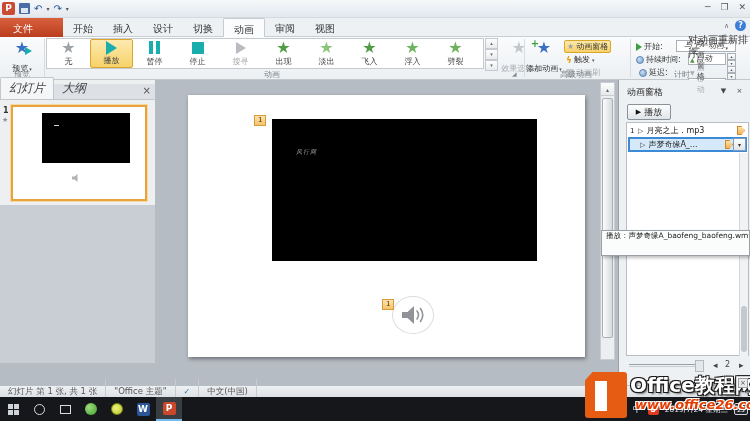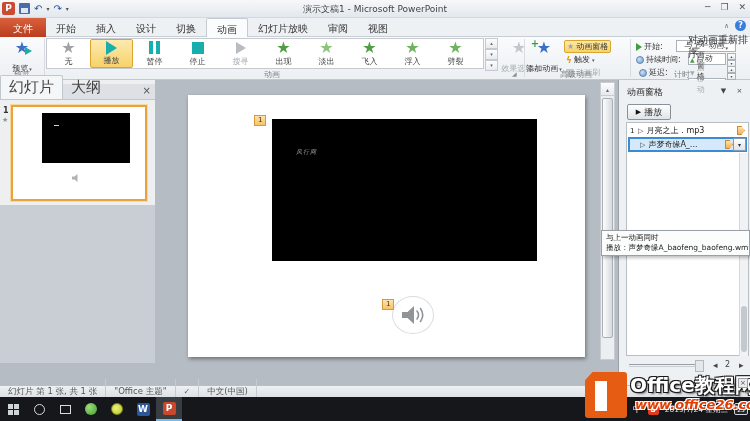--- a/index.html
+++ b/index.html
@@ -17,21 +17,21 @@
   .qbtn { font-size:10px; color:#2b579a; line-height:12px; }
   .qdd { font-size:6px; color:#555; }
   #window-title { left:0; top:3px; width:750px; text-align:center; font-size:9px; color:#444; }
   .winbtns { position:absolute; right:4px; top:2px; display:flex; gap:10px; color:#555; font-size:9px; }
   .winbtns span { cursor:default; }
 
   
   #tabrow { left:0; top:18px; width:750px; height:19px; background:#eef1f4; border-bottom:1px solid #c9ced4; }
   .tabs { position:absolute; left:0; top:0; display:flex; height:19px; align-items:stretch; }
   .tab { padding:4px 10px 0 10px; font-size:10px; color:#333; }
-  .tab.file { background:linear-gradient(#d9603d,#b93d1e); color:#fff; padding:4px 13px 0 13px; }
+  .tab.file { background:linear-gradient(#d9603d,#b93d1e); color:#fff; padding:4px 30px 0 13px; }
   .tab.active { background:#fbfcfd; border:1px solid #c6cbd1; border-bottom:none; border-radius:2px 2px 0 0; }
   .tabrow-right { position:absolute; right:4px; top:2px; display:flex; gap:6px; align-items:center; }
   .collapse-g { font-size:7px; color:#6a7077; }
   .helpbtn { width:11px; height:11px; border-radius:50%; background:#3b7dd8; color:#fff; font-size:8px; font-weight:bold; text-align:center; line-height:11px; }
 
   
   #ribbon { left:0; top:37px; width:750px; height:43px; background:linear-gradient(#fafbfc,#ecf0f3); border-bottom:1px solid #c3c8cd; }
   .gsep { position:absolute; top:2px; bottom:2px; width:1px; background:#d8dbdf; }
   .glabel { position:absolute; top:32px; font-size:8px; color:#7c8186; text-align:center; }
   .bigbtn { position:absolute; top:1px; height:38px; display:flex; flex-direction:column; align-items:center; justify-content:space-between; padding:2px 0; font-size:8px; color:#333; }
@@ -74,21 +74,21 @@
   .brush-ic { width:8px; height:8px; background:#c3c7cb; border-radius:1px; }
   .dlauncher { position:absolute; font-size:6px; color:#8a8f94; }
 
   
   #workspace { left:0; top:80px; width:750px; height:305px; }
 
   
   #slides-pane { position:absolute; left:0; top:0; width:155px; height:283px; background:#c9ced4; }
   #slides-pane .lightback { position:absolute; left:0; top:0; width:155px; height:125px; background:#edeff1; }
   .pane-tabs { position:absolute; left:0; top:4px; width:155px; height:16px; background:#dde1e6; border-bottom:1px solid #c2c7cc; display:flex; align-items:flex-end; }
-  .ptab { padding:2px 8px; font-size:15px; color:#444; }
+  .ptab { padding:2px 8px; font-size:12px; color:#444;font-style:italic; }
   .ptab.active { background:#f4f6f8; border:1px solid #c2c7cc; border-bottom:none; border-radius:2px 2px 0 0; }
   .pane-close { position:absolute; right:4px; top:6px; font-size:10px; color:#555; line-height:10px; }
   .thumb-num { position:absolute; left:3px; top:26px; font-size:8px; font-weight:bold; color:#333; }
   .thumb-star { position:absolute; left:2px; top:36px; font-size:7px; color:#8a8f96; }
   .thumb { position:absolute; left:11px; top:25px; width:136px; height:96px; background:#fff; border:2px solid #e8a33d; box-shadow:0 0 0 1px #f6d9a5; }
   .thumb .tvideo { position:absolute; left:29px; top:6px; width:88px; height:50px; background:#000; }
   .thumb .tdash { position:absolute; left:12px; top:12px; width:5px; height:1px; background:#cfd3d6; }
   .thumb .tspk { position:absolute; left:58px; top:66px; width:12px; height:10px; opacity:.7; }
 
   
@@ -181,37 +181,35 @@
 
   <div id="titlebar" class="abs">
     <div class="qat">
       <span class="appicon">P</span>
       <span class="floppy"></span>
       <span class="qbtn">↶</span>
       <span class="qdd">▾</span>
       <span class="qbtn">↷</span>
       <span class="qdd">▾</span>
     </div>
-    <div id="window-title" class="abs">演示文稿1 - Microsoft PowerPoint</div>
     <div class="winbtns">
       <span>─</span>
       <span>❐</span>
       <span>✕</span>
     </div>
   </div>
 
   <div id="tabrow" class="abs">
     <div class="tabs">
       <span class="tab file">文件</span>
       <span class="tab">开始</span>
       <span class="tab">插入</span>
       <span class="tab">设计</span>
       <span class="tab">切换</span>
       <span class="tab active">动画</span>
-      <span class="tab">幻灯片放映</span>
       <span class="tab">审阅</span>
       <span class="tab">视图</span>
     </div>
     <div class="tabrow-right">
       <span class="collapse-g">∧</span>
       <span class="helpbtn">?</span>
     </div>
   </div>
 
   <div id="ribbon" class="abs">
@@ -439,21 +437,20 @@
           </div>
       </div>
       <div class="ap-timeline"></div>
       <span class="tl-sepbox"></span>
       <span class="tl-ctrl" id="tl-left">◂</span>
       <span class="tl-ctrl" id="tl-num">2</span>
       <span class="tl-ctrl" id="tl-right">▸</span>
     </div>
 
     <div id="tooltip">
-      <div class="l1">与上一动画同时</div>
       <div>播放：声梦奇缘A_baofeng_baofeng.wmv</div>
     </div>
   </div>
 
   <div class="abs" style="left:690px; top:53px; z-index:5;">
     <div class="smallbtn">
         <span style="font-size:6px; color:#4f9e43;">▲</span>
         <span>动画窗格</span>
       </div>
   </div>

